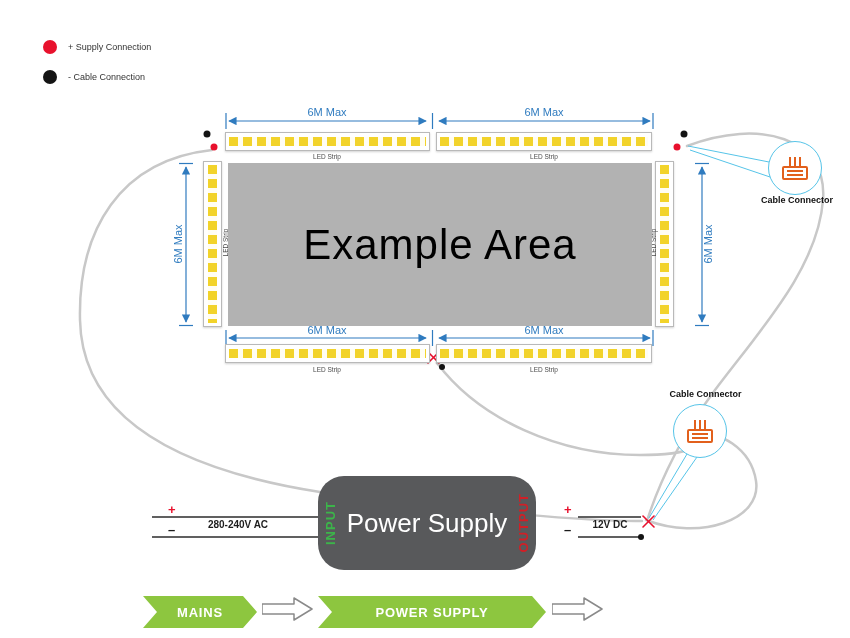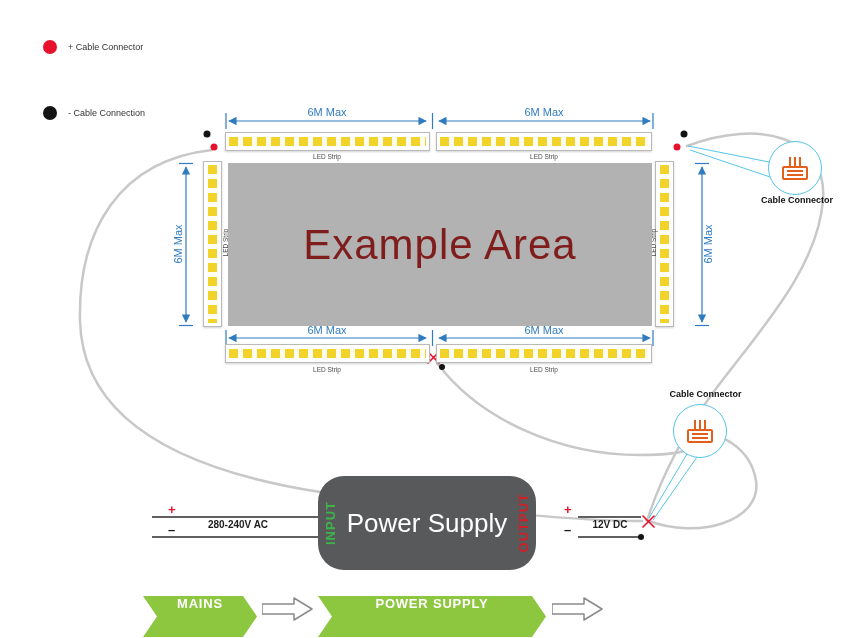--- a/index.html
+++ b/index.html
@@ -16,21 +16,21 @@
 
   
   .strip { position:absolute; background:#fff; border:1px solid #b9b9b9; box-shadow:0 1px 2px rgba(0,0,0,.18); }
   .strip .leds { width:100%; height:100%; }
   .strip.h { padding:4px 3px; }
   .strip.h .leds { background:repeating-linear-gradient(90deg,#f2d32a 0 9px,#fffdf2 9px 14px); }
   .strip.v { padding:3px 4px; }
   .strip.v .leds { background:repeating-linear-gradient(180deg,#f2d32a 0 9px,#fffdf2 9px 14px); }
 
   .example { background:#b2b2b2; display:flex; align-items:center; justify-content:center;
-             font-size:42px; color:#7f1d1d; letter-spacing:1px; }
+             font-size:42px; color:#000000; letter-spacing:1px; }
 
   .dim { color:#2f7bbf; font-size:11px; text-align:center; }
   .ledlabel { font-size:6.5px; color:#4a4a4a; text-align:center; }
   .rot { transform:rotate(-90deg); transform-origin:center; }
 
   
   .ps-box { position:absolute; background:#58595b; border-radius:26px; display:flex; align-items:center;
             justify-content:center; color:#fff; font-size:26px; }
   .ps-side { position:absolute; top:0; bottom:0; display:flex; align-items:center; font-size:13px;
              font-weight:bold; letter-spacing:1px; }
@@ -49,22 +49,22 @@
                     justify-content:center; }
   .conn-label { position:absolute; font-size:9px; font-weight:bold; color:#101010; text-align:center; }
   .conn-icon { display:flex; flex-direction:column; align-items:center; }
   .conn-wires { display:flex; gap:3px; }
   .conn-wires span { width:2px; height:9px; background:#e2601c; }
   .conn-body { width:26px; height:14px; border:2px solid #e2601c; border-radius:2px; display:flex;
                flex-direction:column; justify-content:space-evenly; }
   .conn-body i { display:block; height:2px; background:#e2601c; margin:0 3px; }
 
   
-  .ribbon { position:absolute; height:41px; background:#8dc63f; color:#fff; font-weight:bold;
-            font-size:13px; letter-spacing:.8px; display:flex; align-items:flex-start; justify-content:center;
+  .ribbon { position:absolute; height:32px; background:#8dc63f; color:#fff; font-weight:bold;
+            font-size:13px; letter-spacing:.8px; display:flex; align-items:center; justify-content:center;
             clip-path:polygon(14px 50%, 0 0, calc(100% - 14px) 0, 100% 50%, calc(100% - 14px) 100%, 0 100%); }
   .flow-arrow { position:absolute; }
 </style>
 </head>
 <body>
 
 <div class="canvas">
 
   <svg class="overlay" width="850" height="638" viewBox="0 0 850 638">
     <defs>
@@ -125,23 +125,23 @@
     <g stroke="#e8112d" stroke-width="1.6" stroke-linecap="round">
       <line x1="428" y1="352" x2="439" y2="363"></line>
       <line x1="439" y1="352" x2="428" y2="363"></line>
       <line x1="643" y1="516" x2="654" y2="527"></line>
       <line x1="654" y1="516" x2="643" y2="527"></line>
     </g>
   </svg>
 
   <div class="legend-row" style="left:43px; top:40px;">
     <div class="dot red"></div>
-    <span>+ Cable Connector</span>
-  </div>
-  <div class="legend-row" style="left:43px; top:70px;margin-top:36px;">
+    <span>+ Supply Connection</span>
+  </div>
+  <div class="legend-row" style="left:43px; top:70px;">
     <div class="dot black"></div>
     <span>- Cable Connection</span>
   </div>
 
   <div class="abs dim" style="left:277px; top:106px; width:100px;">6M Max</div>
   <div class="abs dim" style="left:494px; top:106px; width:100px;">6M Max</div>
   <div class="abs dim" style="left:277px; top:324px; width:100px;">6M Max</div>
   <div class="abs dim" style="left:494px; top:324px; width:100px;">6M Max</div>
   <div class="abs dim rot" style="left:156px; top:238px; width:44px;">6M Max</div>
   <div class="abs dim rot" style="left:686px; top:238px; width:44px;">6M Max</div>

